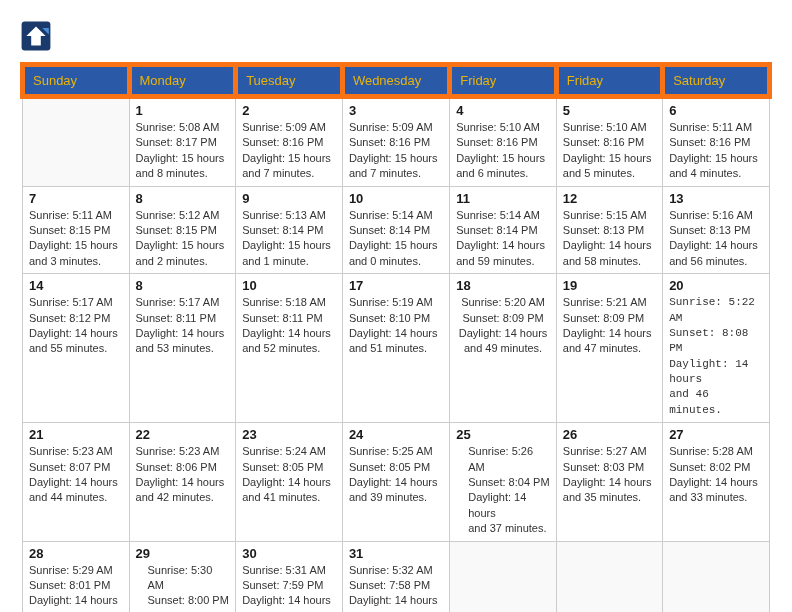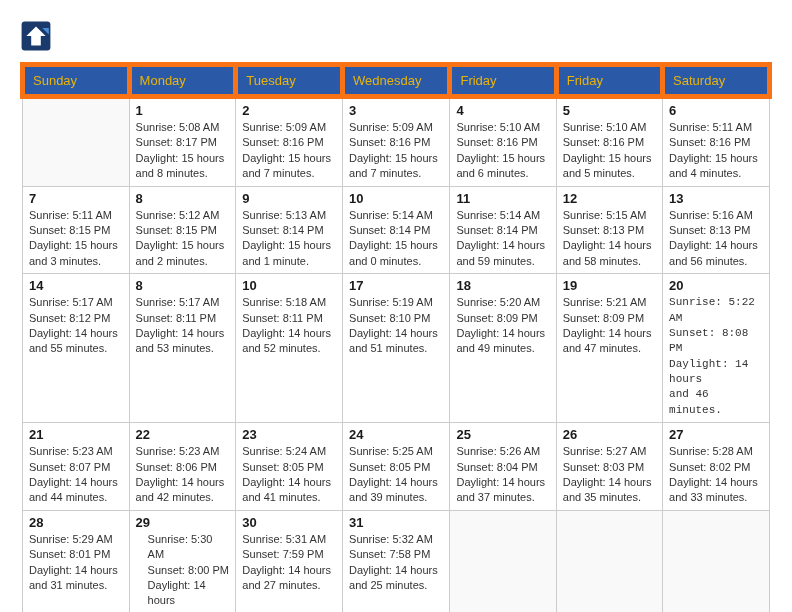--- a/index.html
+++ b/index.html
@@ -237,21 +237,21 @@
         </td>
         <td>
           <span class="day-num">17</span>
           <div class="cell-text" style="white-space: pre-line;">Sunrise: 5:19 AM
 Sunset: 8:10 PM
 Daylight: 14 hours
 and 51 minutes.</div>
         </td>
         <td>
           <span class="day-num">18</span>
-          <div class="cell-text" style="white-space: pre-line;">Sunrise: 5:20 AM
+          <div class="cell-text" style="white-space: pre-line; text-align: center;">Sunrise: 5:20 AM
 Sunset: 8:09 PM
 Daylight: 14 hours
 and 49 minutes.</div>
         </td>
         <td>
           <span class="day-num">19</span>
           <div class="cell-text" style="white-space: pre-line;">Sunrise: 5:21 AM
 Sunset: 8:09 PM
 Daylight: 14 hours
 and 47 minutes.</div>
@@ -288,21 +288,21 @@
         </td>
         <td>
           <span class="day-num">24</span>
           <div class="cell-text" style="white-space: pre-line;">Sunrise: 5:25 AM
 Sunset: 8:05 PM
 Daylight: 14 hours
 and 39 minutes.</div>
         </td>
         <td>
           <span class="day-num">25</span>
-          <div class="cell-text" style="white-space: pre-line;">Sunrise: 5:26 AM
+          <div class="cell-text" style="white-space: pre-line; margin-left: 12px;">Sunrise: 5:26 AM
 Sunset: 8:04 PM
 Daylight: 14 hours
 and 37 minutes.</div>
         </td>
         <td>
           <span class="day-num">26</span>
           <div class="cell-text" style="white-space: pre-line;">Sunrise: 5:27 AM
 Sunset: 8:03 PM
 Daylight: 14 hours
 and 35 minutes.</div>

